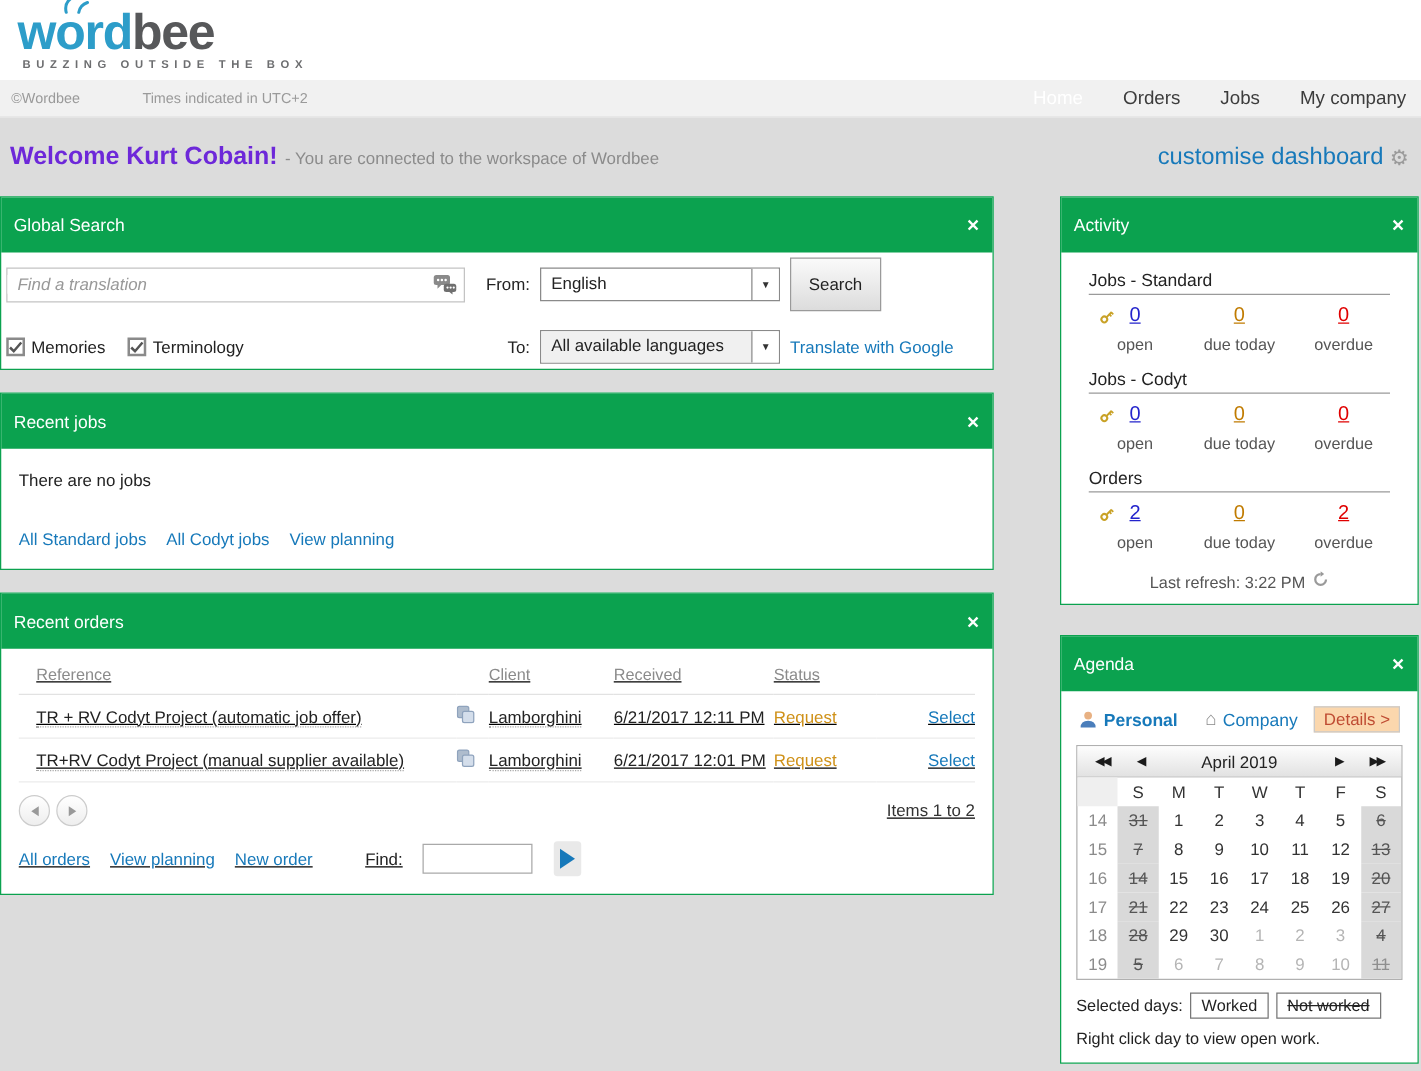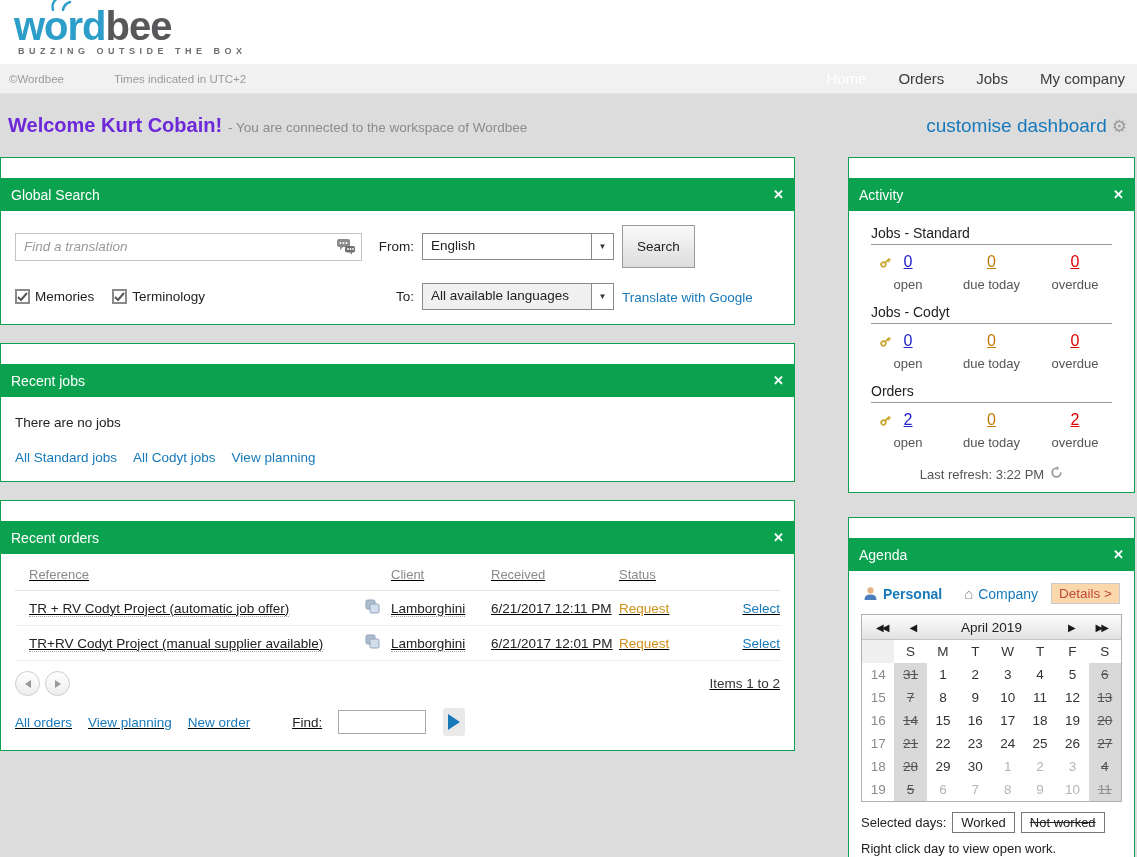--- a/index.html
+++ b/index.html
@@ -31,46 +31,46 @@
   .customise { margin-left:auto; display:flex; align-items:center; gap:5px; }
   .customise a { color:#1779ba; font-size:19px; text-decoration:none; cursor:pointer; }
   .gear { color:#9b9b9b; font-size:17px; cursor:pointer; }
 
   .cols { display:flex; justify-content:space-between; width:1137px; }
   .col-left { width:795px; }
   .col-right { width:287px; margin-right:2px; }
 
   
   .panel { background:#fff; border:1px solid #0ba24f; margin-bottom:18px; }
-  .panel-hd { background:#0ba24f; height:33px; display:flex; align-items:center; padding:0 10px;margin-top:20px; }
+  .panel-hd { background:#0ba24f; height:44px; display:flex; align-items:center; padding:0 10px; }
   .panel-title { color:#fff; font-size:14px; }
   .panel-x { margin-left:auto; color:#fff; font-size:13px; font-weight:bold; cursor:pointer; }
 
   
-  .gs-body { padding:14px; display:grid; grid-template-columns:1fr 44px 192px 158px; column-gap:8px; row-gap:15px; align-items:center; }
+  .gs-body { padding:4px; display:grid; grid-template-columns:1fr 44px 192px 158px; column-gap:8px; row-gap:15px; align-items:center; }
   .si-wrap { border:1px solid #c3c3c3; height:28px; display:flex; align-items:center; background:#fff; }
   .si-input { flex:1; border:none; outline:none; font-size:13.5px; padding:0 8px; font-family:"Liberation Sans",sans-serif; color:#333; min-width:0; }
   .si-input::placeholder { font-style:italic; color:#999; }
   .si-icon { width:30px; height:24px; display:flex; align-items:center; justify-content:center; cursor:pointer; }
   .fld-lbl { font-size:13.5px; color:#222; text-align:right; }
   .dd { display:flex; border:1px solid #8a8a8a; background:#fff; height:27px; align-items:stretch; cursor:pointer; }
   .dd-val { flex:1; padding:4px 8px 0 8px; font-size:13.5px; color:#222; white-space:nowrap; overflow:hidden; }
   .dd-val.shaded { background:#f0f0f0; }
   .dd-btn { width:22px; border-left:1px solid #8a8a8a; display:flex; align-items:center; justify-content:center; font-size:8px; color:#333; background:#fff; }
   .btn { border:1px solid #9a9a9a; background:linear-gradient(#fafafa,#dcdcdc); font-size:13.5px; color:#222; height:43px; padding:0 14px; cursor:pointer; font-family:"Liberation Sans",sans-serif; }
   .cb-row { display:flex; align-items:center; gap:18px; }
   .cb-item { display:flex; align-items:center; gap:5px; cursor:pointer; }
   .cb-box { width:15px; height:15px; border:2px solid #8a8a8a; background:#fff; display:flex; align-items:center; justify-content:center; }
   .cb-lbl { font-size:13.5px; color:#222; }
   .glink { color:#1779ba; font-size:13.5px; text-decoration:none; cursor:pointer; }
 
   
   .rj-body { padding:18px 14px 16px 14px; }
   .rj-empty { font-size:13.5px; color:#222; }
-  .links-row { display:flex; gap:16px; margin-top:20px; }
+  .links-row { display:flex; gap:16px; margin-top:32px; }
 
   
   .ro-body { padding:4px 14px 14px 14px;text-decoration:underline; }
   table.orders { width:100%; border-collapse:collapse; table-layout:fixed; }
   table.orders col.c-ref{width:350px;} table.orders col.c-ico{width:26px;} table.orders col.c-cli{width:100px;}
   table.orders col.c-rec{width:128px;} table.orders col.c-sta{width:82px;} table.orders col.c-act{width:79px;}
   table.orders th { font-size:13px; font-weight:normal; color:#8b8b8b; text-align:left; padding:9px 0 8px 0; border-bottom:1px solid #e2e2e2; }
   table.orders th:first-child { padding-left:14px; }
   table.orders td { font-size:13.5px; color:#222; padding:8px 0; border-bottom:1px solid #ececec; white-space:nowrap; overflow:hidden; }
   .dotted { border-bottom:1px dotted #aaa; cursor:pointer; }

